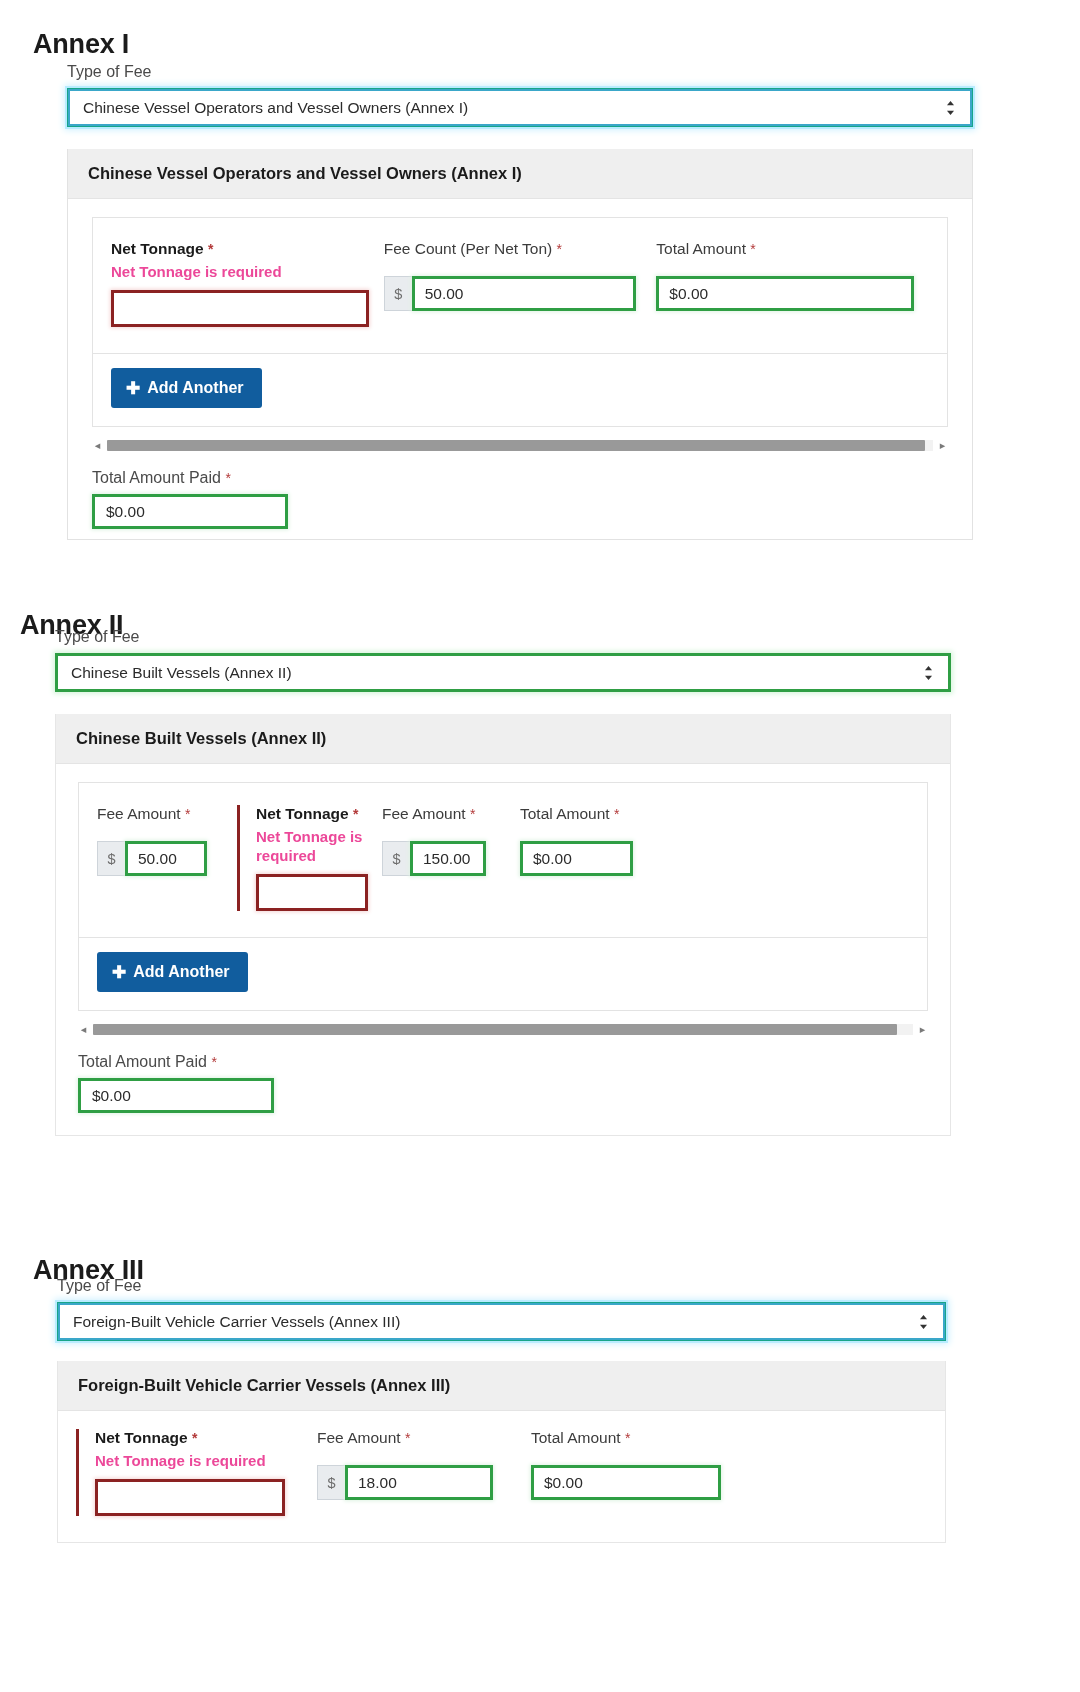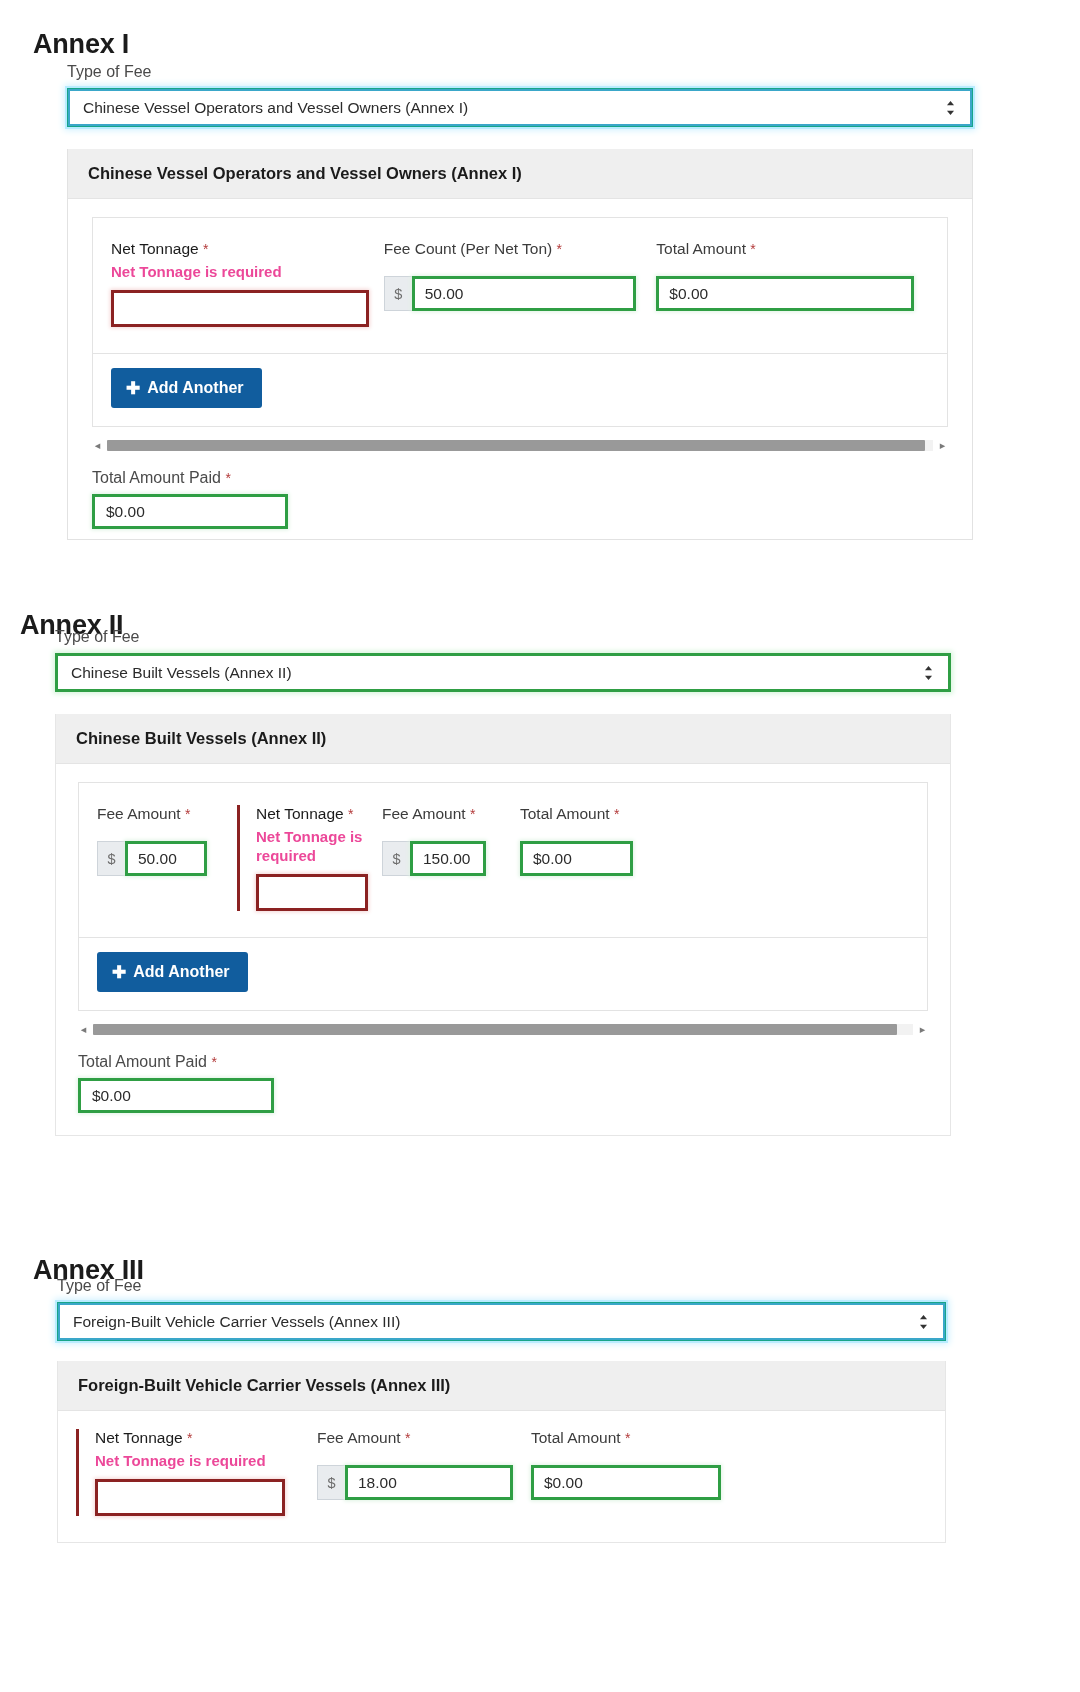--- a/index.html
+++ b/index.html
@@ -100,21 +100,21 @@
   .addrow { padding: 14px 18px 18px 18px; }
 
   
   .cell { display: flex; flex-direction: column; }
   .cell-label {
     font-size: 15.5px;
     color: #3c3c3c;
     margin-bottom: 4px;
     white-space: nowrap;
   }
-  .cell-label.bold { font-weight: normal; color: #1b1b1b; }
+  .cell-label.bold { font-weight: bold; color: #1b1b1b; }
   .req-star { color: #b33a3a; font-size: 14px; }
 
   .err-msg {
     color: #ec4899;
     font-weight: bold;
     font-size: 15px;
     line-height: 1.28;
     margin-bottom: 9px;
     max-width: 165px;
   }
@@ -453,21 +453,21 @@
             <div class="input-err" style="width:190px;"></div>
           </div>
 
           <div class="cell" style="width:214px;">
             <div class="cell-label">
               <span>Fee Amount</span>
               <span class="req-star">*</span>
             </div>
             <div class="input-prefix-wrap" style="margin-top:14px;">
               <span class="dollar-prefix">$</span>
-              <div class="input-green" style="width:168px;">18.00</div>
+              <div class="input-green" style="width:148px;">18.00</div>
             </div>
           </div>
 
           <div class="cell" style="width:220px;">
             <div class="cell-label">
               <span>Total Amount</span>
               <span class="req-star">*</span>
             </div>
             <div class="input-green" style="width:190px;margin-top:14px;">$0.00</div>
           </div>

